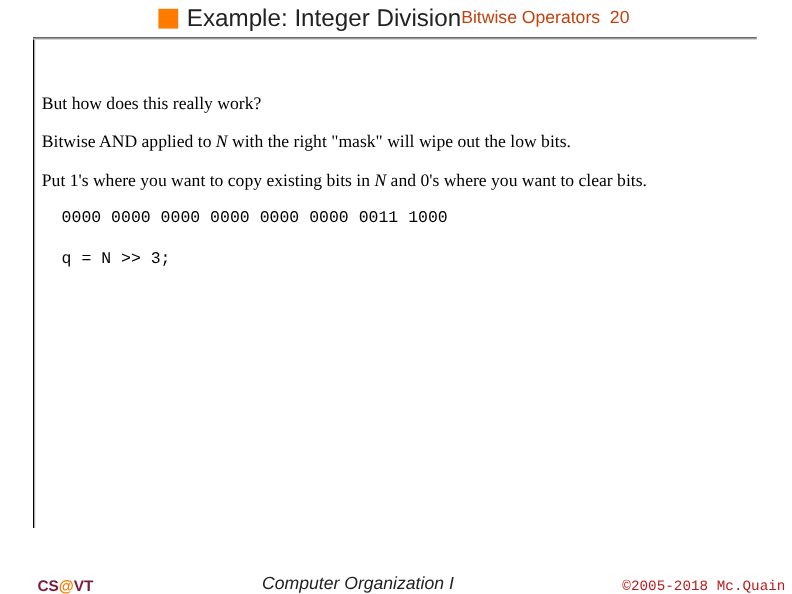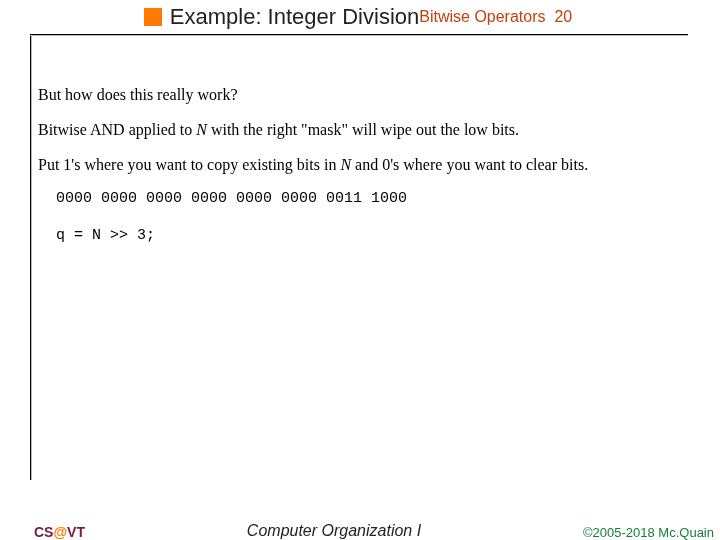--- a/index.html
+++ b/index.html
@@ -89,23 +89,23 @@
     color: #7a1a3a;
   }
   .cs-vt .at { color: #ff7a00; }
   .course {
     font-family: Arial, Helvetica, sans-serif;
     font-size: 16px;
     color: #222;
     font-style: italic;
   }
   .copy {
-    font-family: Liberation Sans, sans-serif;
+    font-family: Liberation Mono, monospace;
     font-size: 13px;
-    color: #15803d;
+    color: #b91c1c;
   }
 </style>
 </head>
 <body>
 
 <div class="header">
   <div class="header-left">
     <div class="square"></div>
     <div class="title">Example: Integer Division</div>
   </div>

